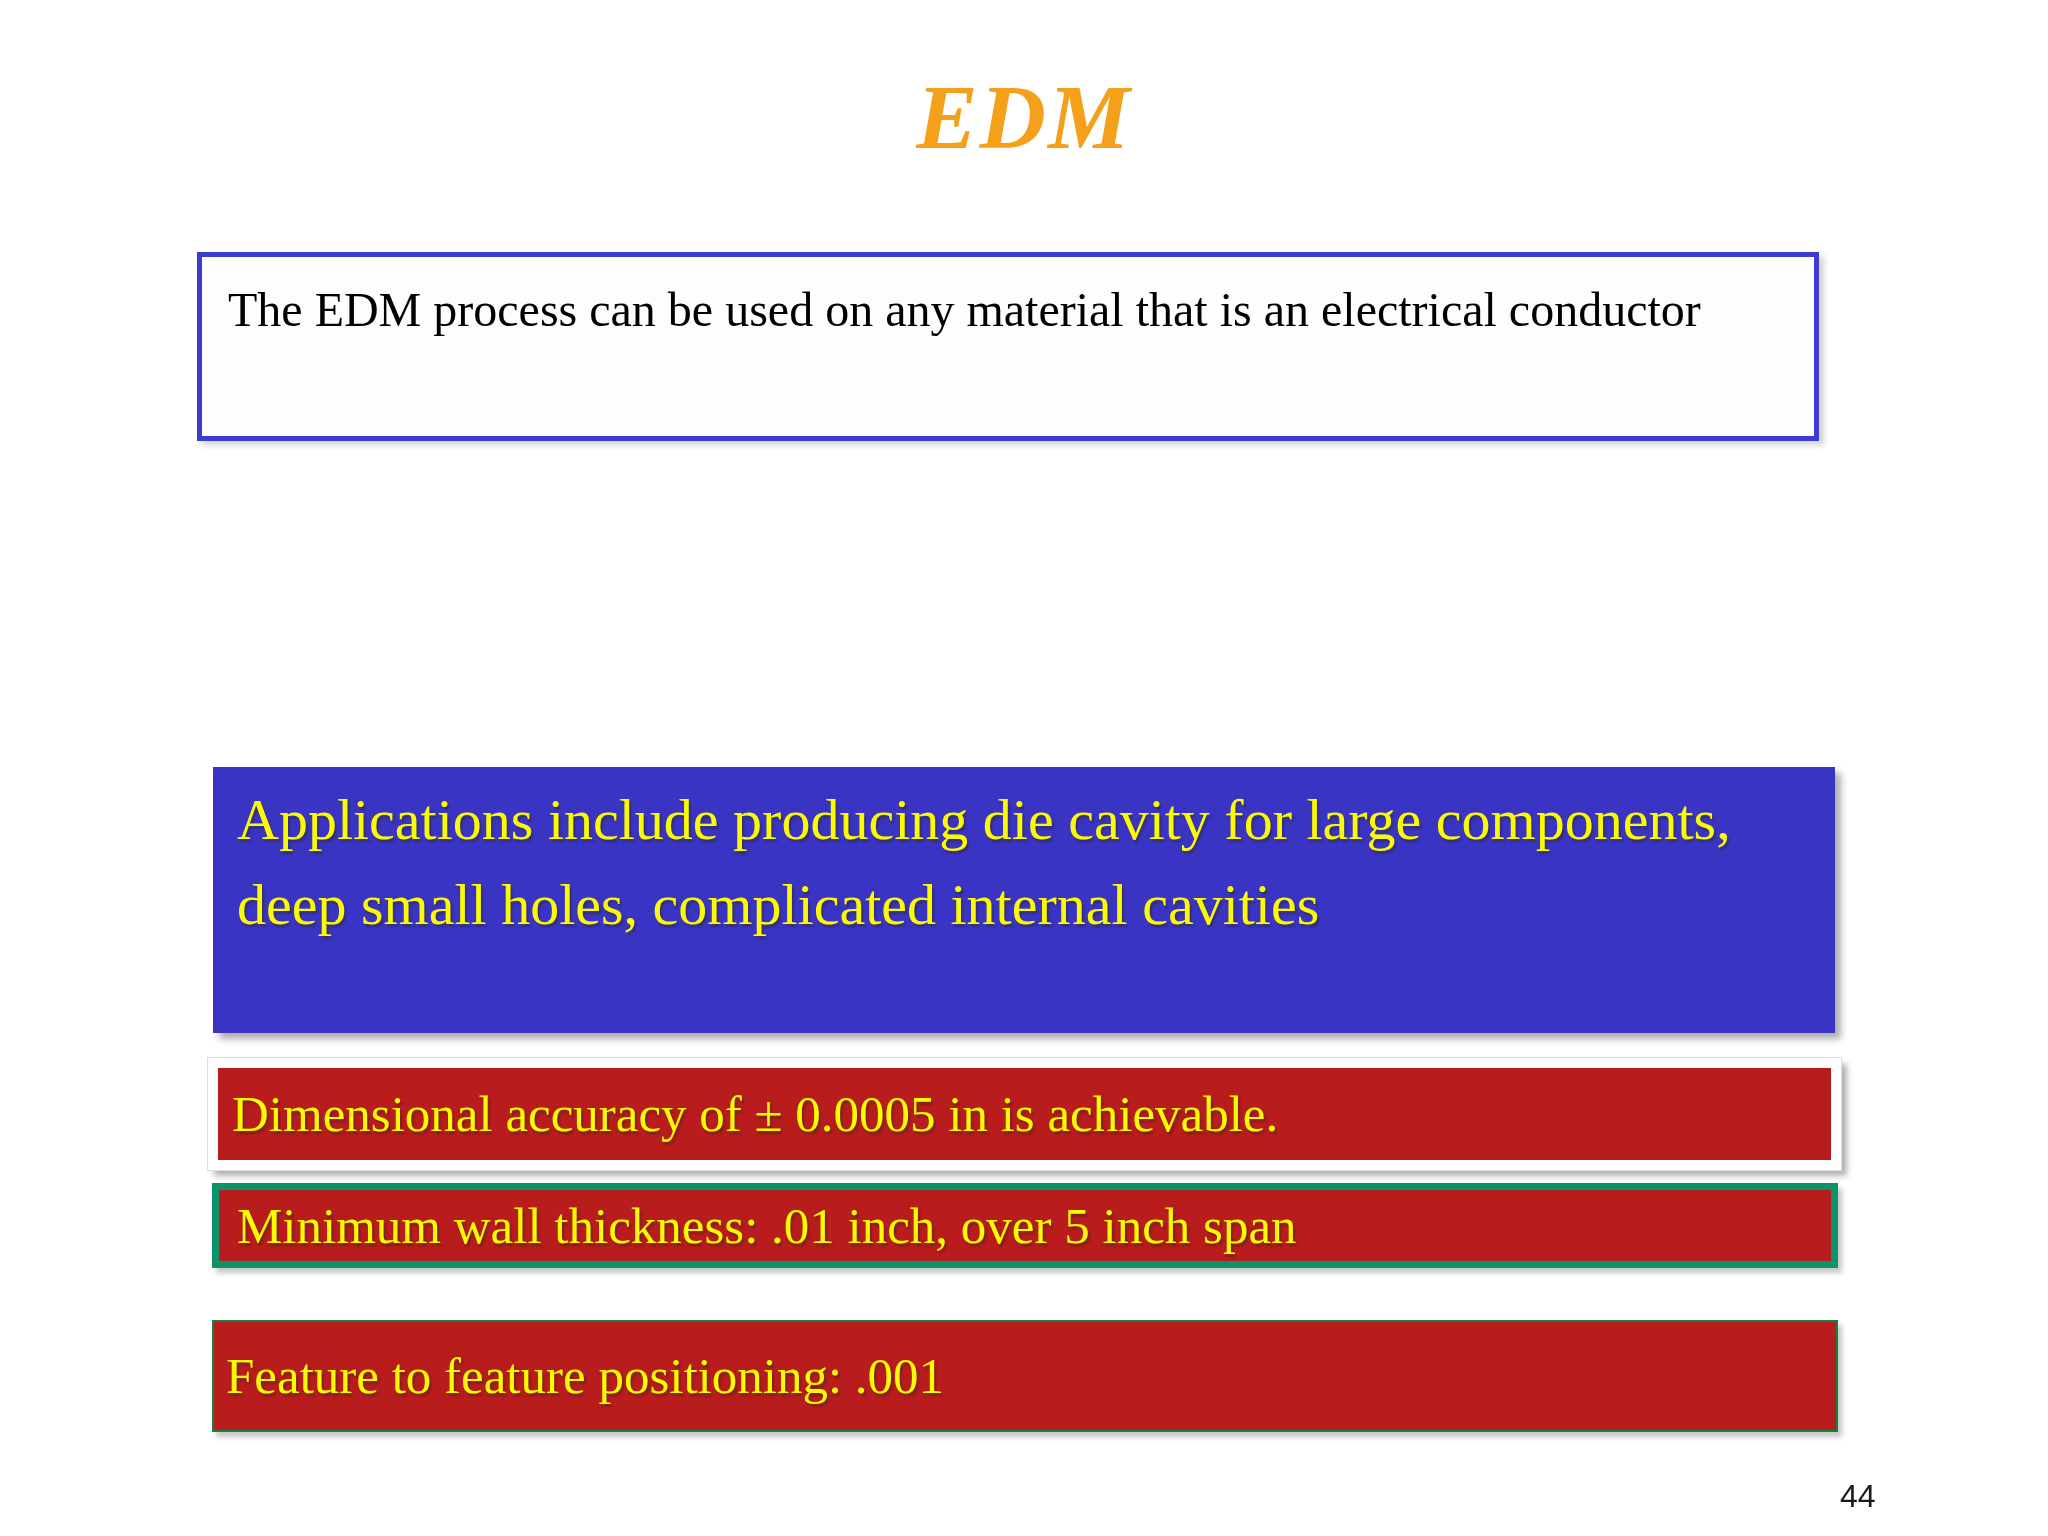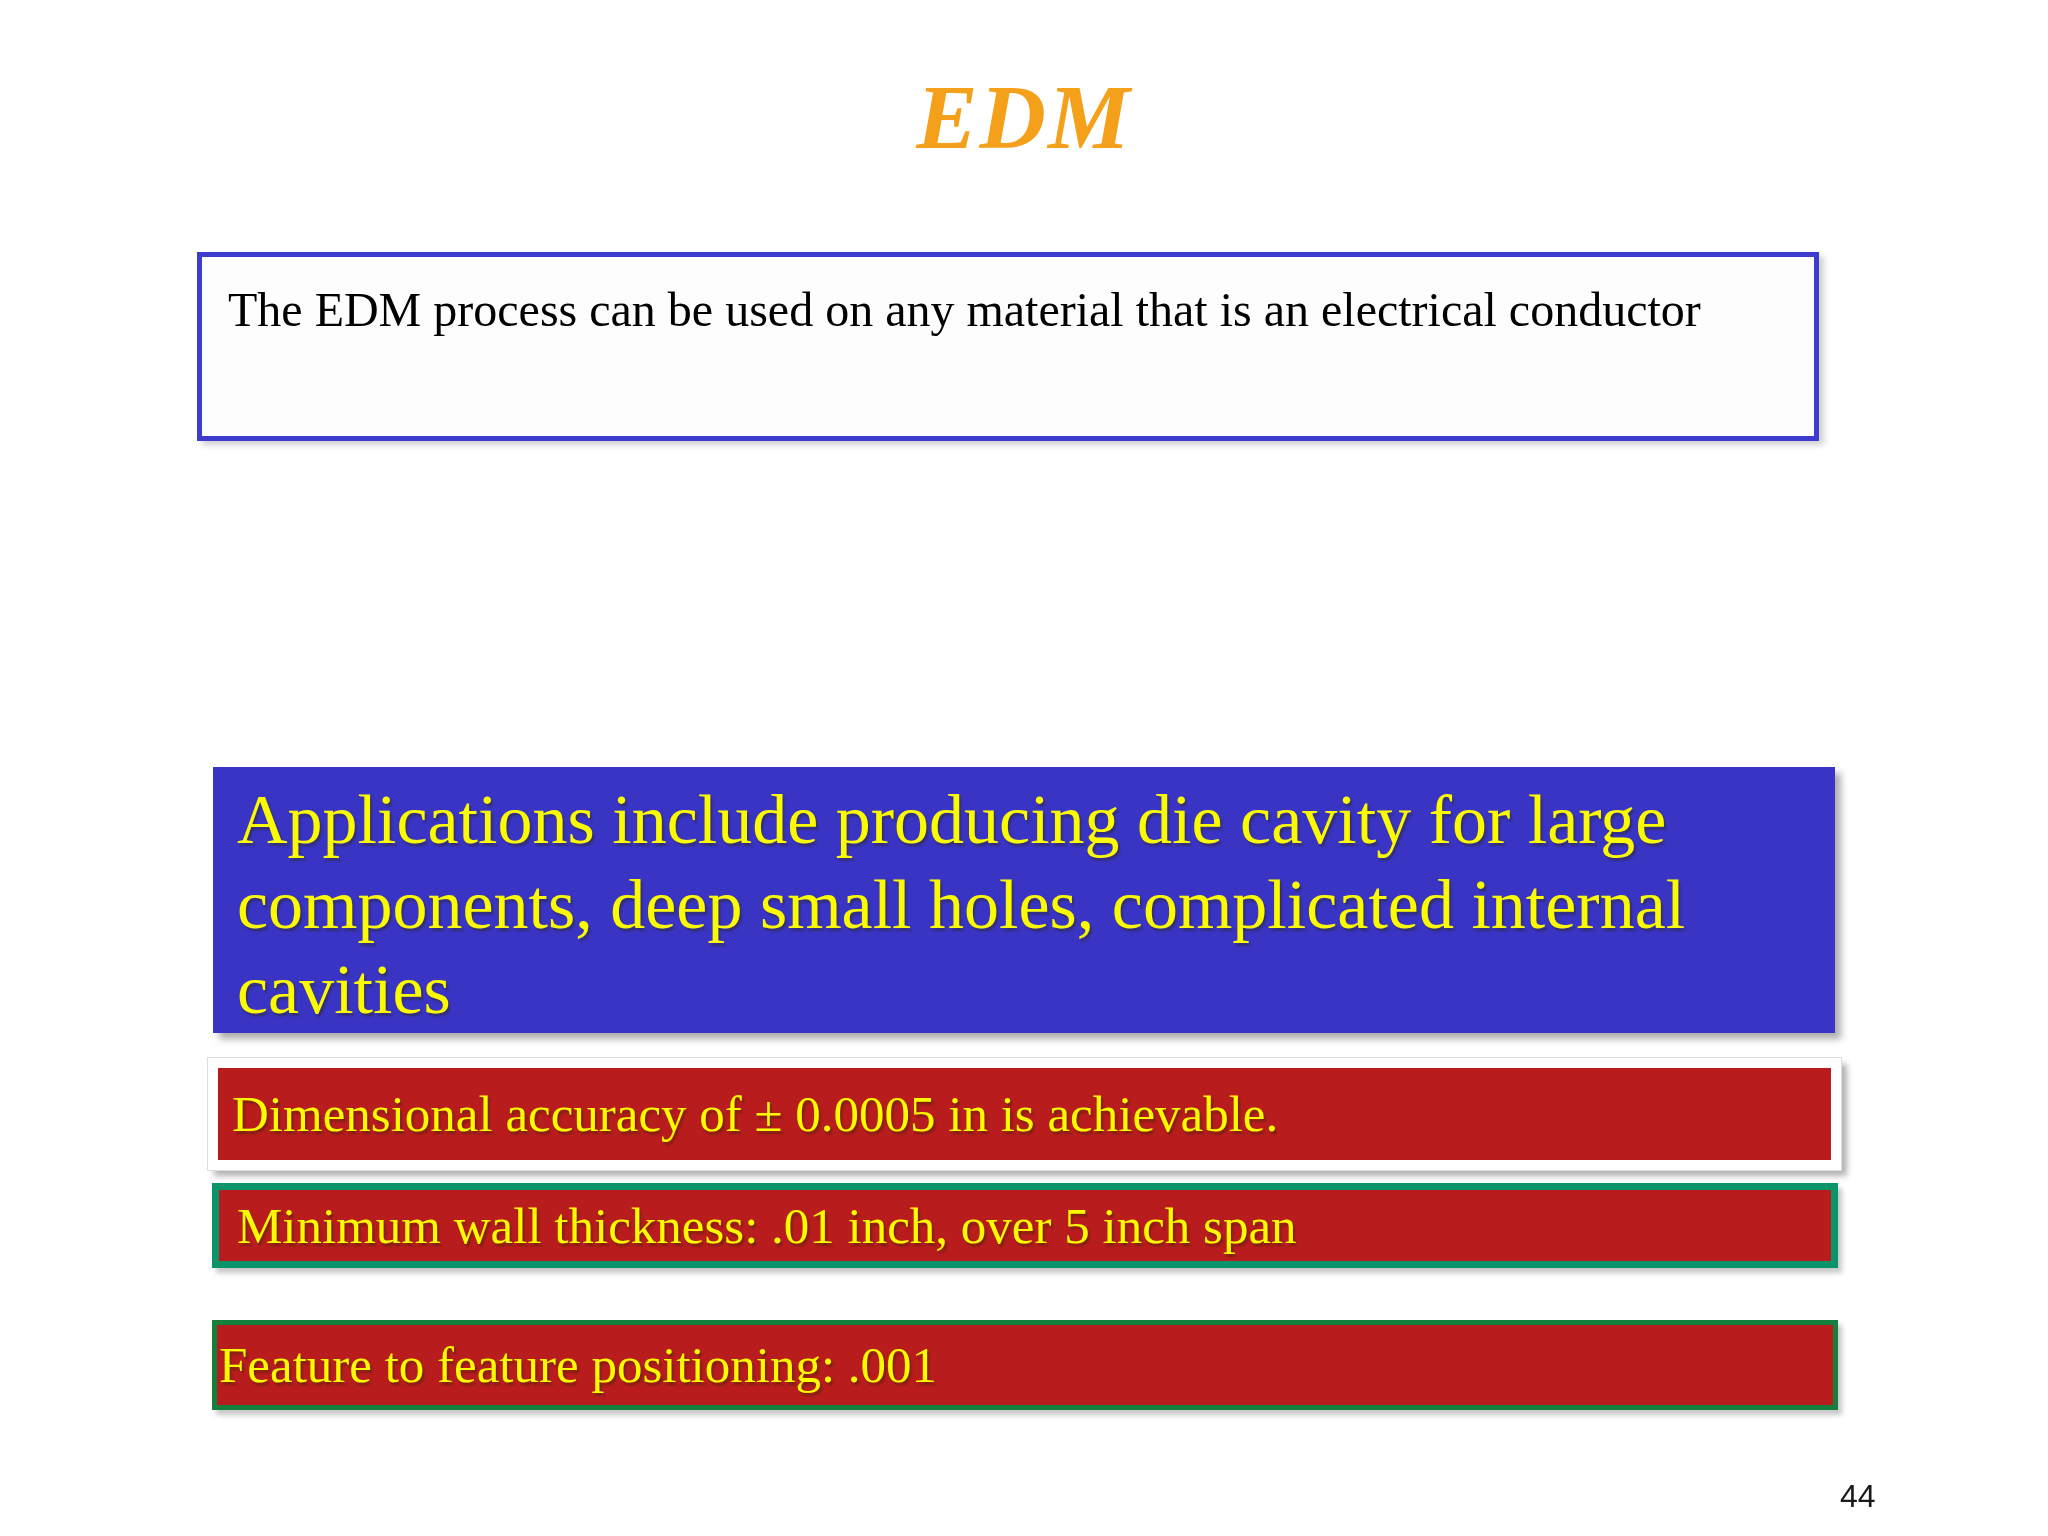--- a/index.html
+++ b/index.html
@@ -60,21 +60,21 @@
     line-height: 87px;
     box-shadow: -5px 4px 6px rgba(0,0,0,0.28), 5px 6px 7px rgba(0,0,0,0.35);
   }
   .box-applications {
     left: 213px;
     top: 747px;
     width: 1622px;
     height: 266px;
     background: #3A34C4;
     padding: 10px 18px 0 24px;
-    font-size: 70px;
+    font-size: 58px;
     line-height: 85px;
     box-shadow: 6px 6px 7px rgba(0,0,0,0.32);
   }
   .box-green {
     background: #b91c1c;
     display: flex;
     align-items: center;
     font-size: 51px;
   }
   .box-accuracy {
@@ -92,23 +92,23 @@
     width: 1626px;
     height: 85px;
     border: 7px solid #0B9369;
     padding-left: 18px;
     box-shadow: 4px 5px 5px rgba(0,0,0,0.22);
   }
   .box-positioning {
     left: 212px;
     top: 1300px;
     width: 1626px;
-    height: 90px;
-    border: 5px solid #15803d;
-    padding-left: 2px;
+    height: 112px;
+    border: 2px solid #15803d;
+    padding-left: 12px;
     box-shadow: 4px 5px 5px rgba(0,0,0,0.22);
   }
   .footer-dept {
     position: absolute;
     top: 1462px;
     left: 0;
     width: 100%;
     text-align: center;
     font-size: 29px;
     color: #000000;

